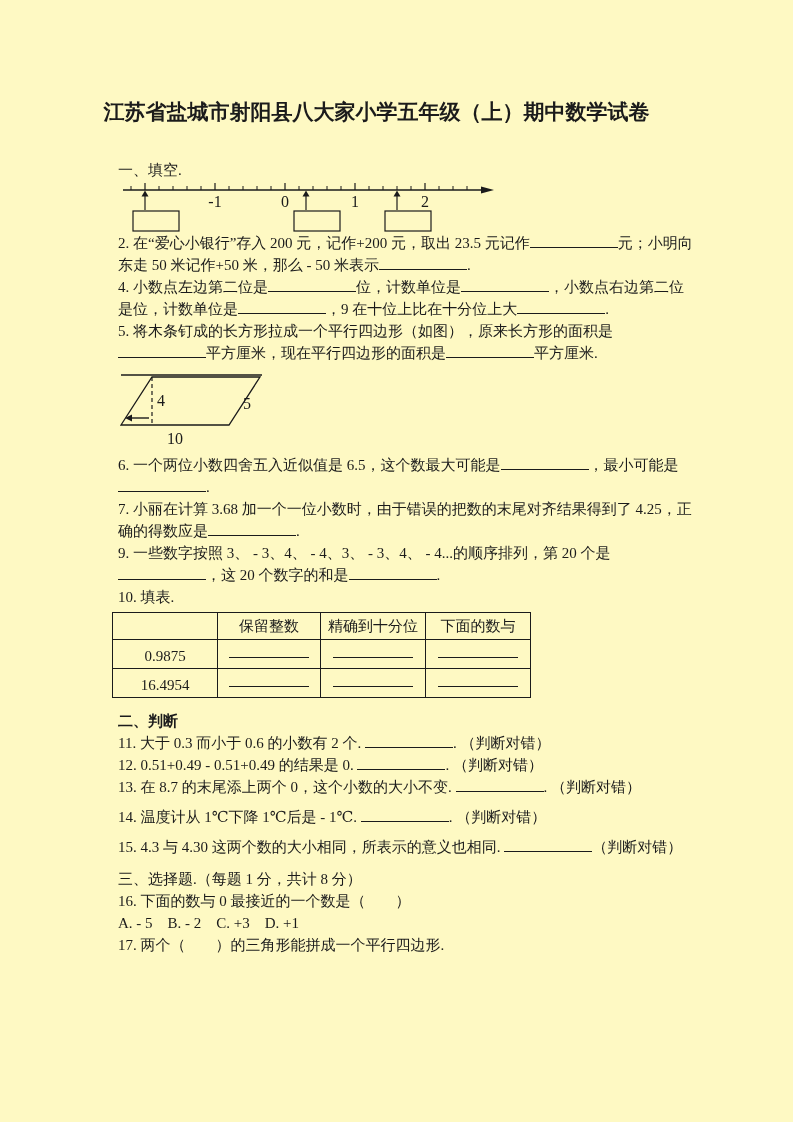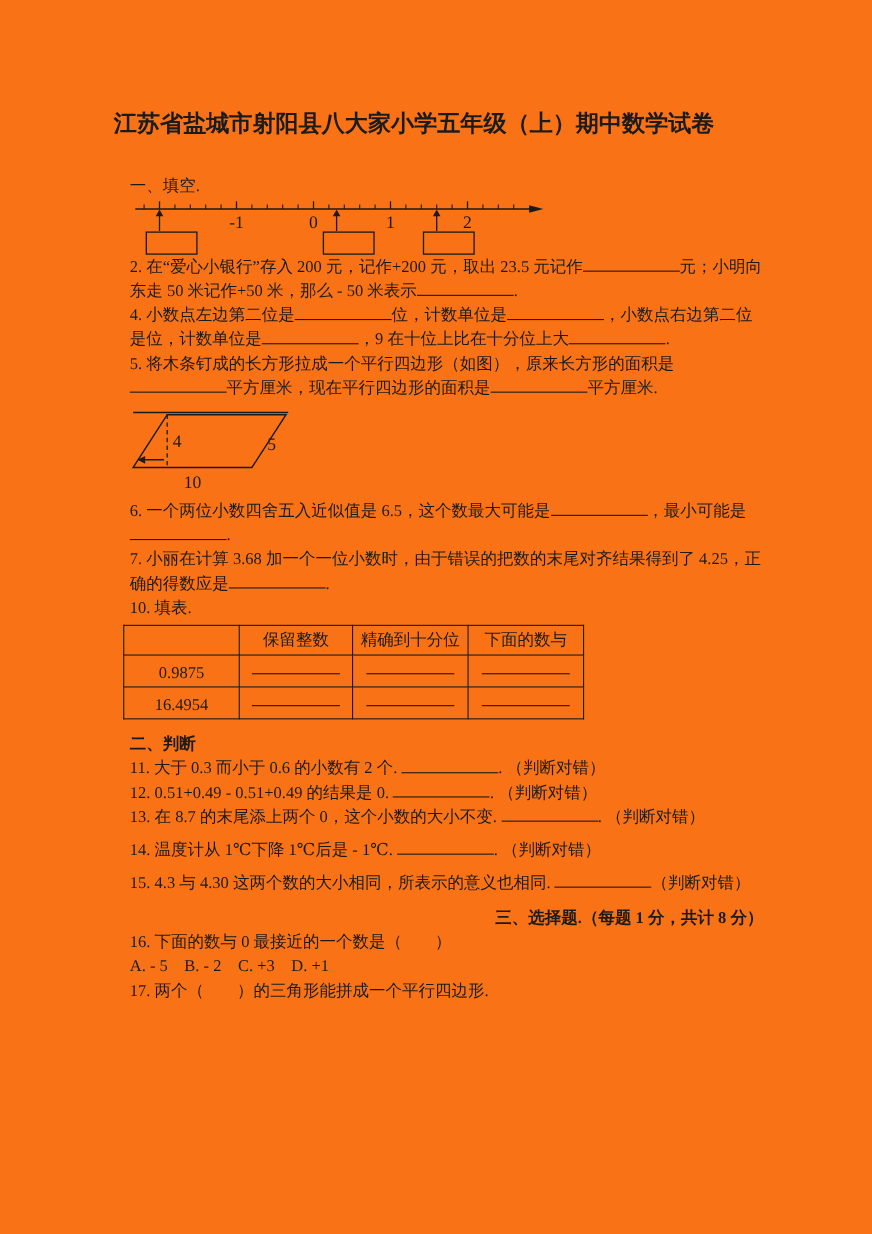--- a/index.html
+++ b/index.html
@@ -1,33 +1,33 @@
 <!DOCTYPE html>
 <html><head>
 <meta charset="utf-8">
 <style>
   html,body{margin:0;padding:0;background:#fff;}
   .page{
     position:relative;
     width:793px;height:1122px;
-    background:#f97316;
+    background:#fef9c3;
     color:#1b1b1b;
     font-family:"Liberation Serif","DejaVu Serif",serif;
     font-size:15px;
     line-height:22px;
     overflow:hidden;
   }
   .content{margin-left:118px;width:576px;}
   .title{
     font-size:21px;font-weight:bold;text-align:center;
     margin:0 0 0 -40px;padding-top:97px;line-height:30px;
   }
   .sec{font-weight:normal;margin-top:32px;}
   .sec2{font-weight:bold;margin-top:8px;}
-  .sec3{font-weight:bold;margin-top:10px;text-align:right;}
+  .sec3{font-weight:normal;margin-top:10px;}
   .q{margin:0;}
   .blank{
     display:inline-block;width:88px;height:14px;
     border-bottom:1px solid #1b1b1b;
   }
   svg.numberline{display:block;margin:1px 0 0 0;}
   svg.fig5{display:block;margin:6px 0 2px 1px;}
   table.fill{
     border-collapse:collapse;table-layout:fixed;width:418px;
     margin:4px 0 12px -6px;
@@ -95,20 +95,21 @@
         <line x1="30" y1="48" x2="13" y2="48" stroke="#1b1b1b" stroke-width="1.4"></line>
         <polygon points="13,44.5 6,48 13,51.5" fill="#1b1b1b"></polygon>
       </g>
       <text class="svgtext" x="38" y="36" font-size="16" fill="#1b1b1b">4</text>
       <text class="svgtext" x="124" y="39" font-size="16" fill="#1b1b1b">5</text>
       <text class="svgtext" x="56" y="74" font-size="16" text-anchor="middle" fill="#1b1b1b">10</text>
     </svg>
 
     <div class="q">6. 一个两位小数四舍五入近似值是 6.5，这个数最大可能是<span class="blank"></span>，最小可能是<span class="blank"></span>.</div>
     <div class="q">7. 小丽在计算 3.68 加一个一位小数时，由于错误的把数的末尾对齐结果得到了 4.25，正确的得数应是<span class="blank"></span>.</div>
+    <div class="q">9. 一些数字按照 3、 - 3、4、 - 4、3、 - 3、4、 - 4...的顺序排列，第 20 个是<span class="blank"></span>，这 20 个数字的和是<span class="blank"></span>.</div>
     <div class="q">10. 填表.</div>
 
     <table class="fill">
       <colgroup>
           <col style="width:105px">
           <col style="width:103px">
           <col style="width:105px">
           <col style="width:105px">
         </colgroup>
       <tbody>

